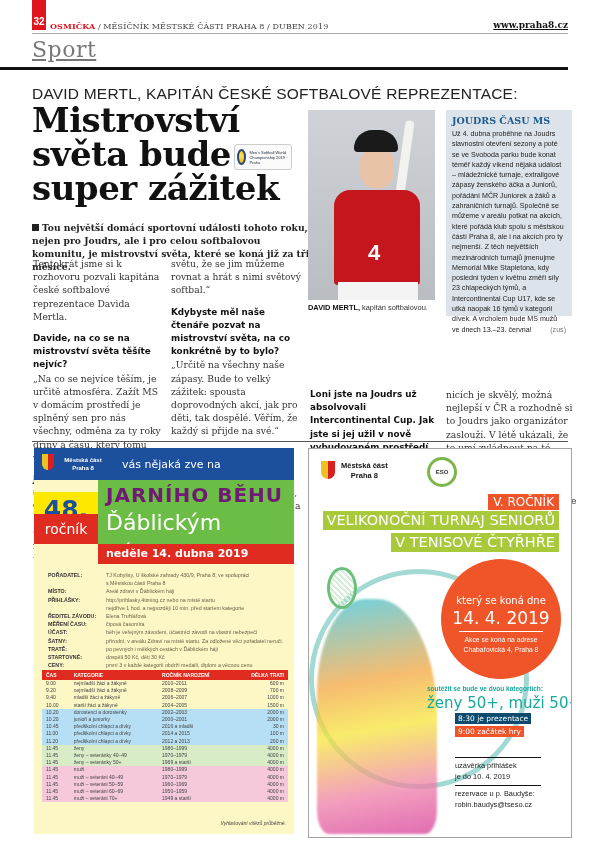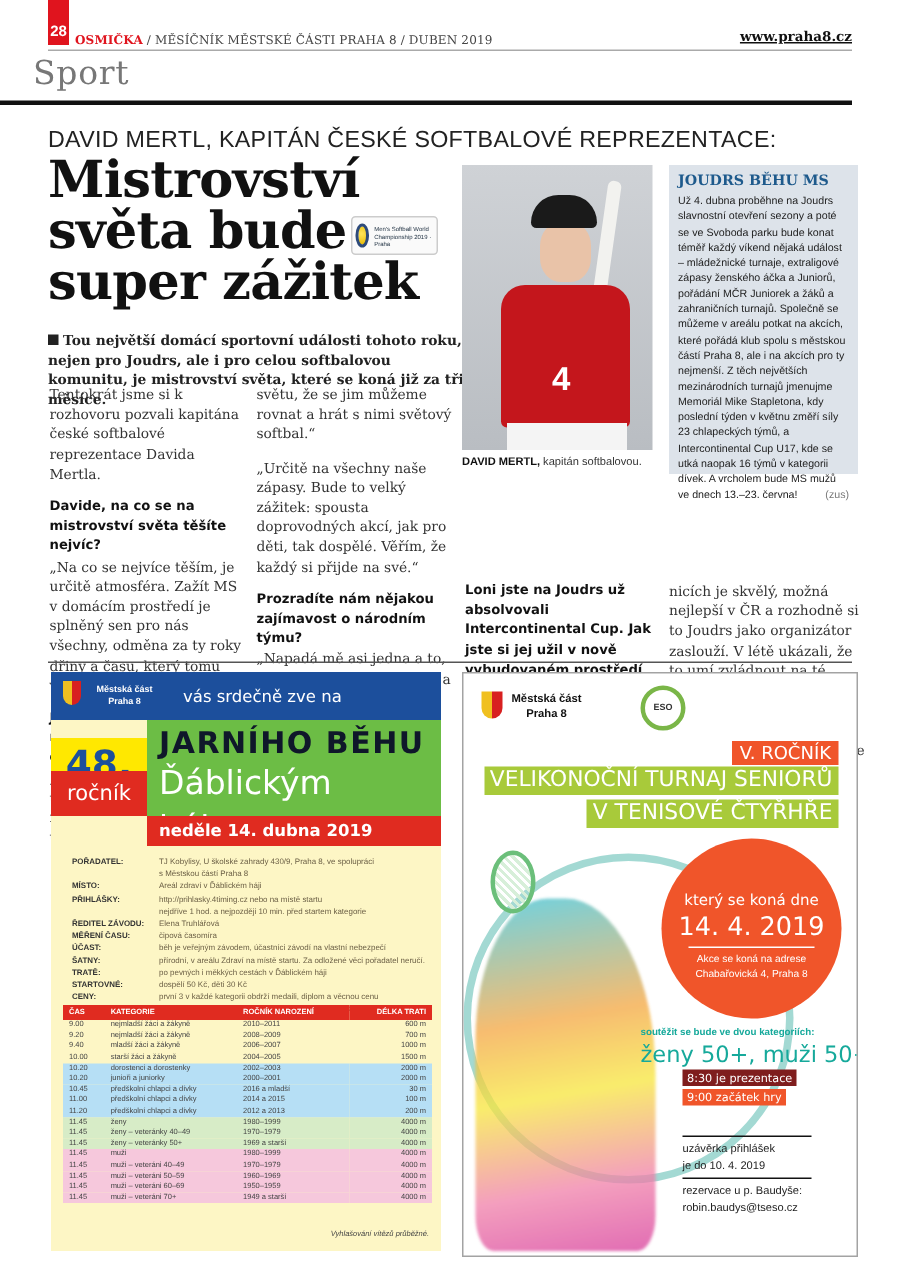--- a/index.html
+++ b/index.html
@@ -5,21 +5,21 @@
   * { box-sizing: border-box; margin: 0; padding: 0; }
   body { width: 600px; height: 849px; background: #fff; font-family: "DejaVu Serif", serif; color: #222; position: relative; overflow: hidden; }
   .abs { position: absolute; }
 
   
   .pg-num { left: 32px; top: 0; width: 14px; height: 30px; background: #e0141e; color: #fff; font: bold 10px "Liberation Sans", sans-serif; display:flex; align-items:flex-end; justify-content:center; padding-bottom:3px; }
   .hdr { left: 50px; top: 21px; font: 8px "DejaVu Serif", serif; color: #444; letter-spacing: .1px; white-space: nowrap; }
   .hdr .brand { color: #e0141e; font-weight: bold; }
   .hdr-url { right: 32px; top: 20px; font: bold 9px "DejaVu Serif", serif; color: #111; text-decoration: underline; }
   .hdr-line { left: 32px; right: 32px; top: 33px; height: 1px; background: #aaa; }
-  .section { left: 22px; top: 37px; font: 22px "DejaVu Serif", serif; color: #777; letter-spacing: .5px; }
+  .section { left: 32px; top: 37px; font: 22px "DejaVu Serif", serif; color: #777; letter-spacing: .5px; text-decoration: underline; }
   .section-rule { left: 0; right: 32px; top: 67px; height: 3px; background: #111; }
 
   
   .kicker { left: 32px; top: 85px; font: 15.5px "Liberation Sans", sans-serif; color: #222; letter-spacing: .2px; white-space: nowrap; }
   .headline { left: 32px; top: 103px; width: 260px; font: bold 34px/34px "DejaVu Serif", serif; color: #111; letter-spacing: -.5px; }
   .badge { left: 234px; top: 144px; width: 58px; height: 26px; border: 1px solid #ccc; border-radius: 3px; background: #fafafa; display:flex; align-items:center; gap:3px; padding: 2px; }
   .badge .ball { width: 16px; height: 16px; border-radius: 50%; background: radial-gradient(circle at 40% 40%, #ffe55c, #e6b800); border: 2px solid #2d4a7a; }
   .badge .btxt { font: 4px/5px "Liberation Sans", sans-serif; color: #234; }
   .lead { left: 32px; top: 221px; width: 280px; font: bold 9.2px/13px "DejaVu Serif", serif; color: #222; }
   .lead .sq { display:inline-block; width:7px; height:7px; background:#222; margin-right:3px; }
@@ -54,21 +54,21 @@
 
   
   .run { left: 34px; top: 448px; width: 260px; height: 386px; background: #fdf6c5; }
   .run .top { left:0; top:0; width:260px; height:32px; background:#1c4f9c; }
   .run .logo { left: 8px; top: 6px; width: 12px; height: 16px; background: linear-gradient(90deg,#f0c020 50%, #d82020 50%); border-radius: 0 0 6px 6px; }
   .run .logotxt { left: 24px; top: 8px; font: bold 6px/8px "Liberation Sans", sans-serif; color:#fff; text-align:center; }
   .run .invite { left: 88px; top: 10px; font: 11px "DejaVu Sans", sans-serif; color:#fff; }
   .run .yel { left:0; top:32px; width:64px; height:34px; background:#ffe800; color:#1c4f9c; font: bold 25px "DejaVu Sans", sans-serif; display:flex; align-items:center; justify-content:center;margin-top:12px; }
   .run .red1 { left:0; top:66px; width:64px; height:30px; background:#e02b20; color:#fff; font: 14px "DejaVu Sans", sans-serif; display:flex; align-items:center; justify-content:center; }
   .run .green { left:64px; top:32px; width:196px; height:64px; background:#6cbd45; padding: 2px 8px; }
-  .run .green .a { font: bold 20px/26px "DejaVu Sans", sans-serif; color:#0f172a; letter-spacing: 1px; }
+  .run .green .a { font: bold 20px/26px "DejaVu Sans", sans-serif; color:#701a75; letter-spacing: 1px; }
   .run .green .b { font: 22px/30px "DejaVu Sans", sans-serif; color:#fff; }
   .run .date { left:64px; top:96px; width:196px; height:20px; background:#e02b20; color:#fff; font: bold 11px/20px "DejaVu Sans", sans-serif; padding-left: 8px; }
   .run .info { left: 14px; top: 123px; width: 240px; }
   .run .info .row { display:flex; font: 5.3px/8.2px "Liberation Sans", sans-serif; color:#6a5e44; }
   .run .info .k { width: 58px; font-weight: bold; color: #333; }
   .run .tbl { left: 8px; top: 222px; width: 246px; border-collapse: collapse; }
   .run .tbl th { background:#e02b20; color:#fff; font: bold 5px "Liberation Sans", sans-serif; text-align:left; padding: 2px 4px; }
   .run .tbl td { font: 5px/7.2px "Liberation Sans", sans-serif; color:#444; padding: 0 4px; }
   .run .tbl .c-yellow td { background: #fdf6c5; }
   .run .tbl .c-blue td { background: #b6dff5; }
@@ -88,29 +88,29 @@
   .ten .ring { left: 0; top: 120px; width: 220px; height: 220px; border: 5px solid #8ccfc8; border-radius: 50%; opacity: .8; }
   .ten .racket { left: 18px; top: 118px; width: 30px; height: 42px; border: 3px solid #6bbf7a; border-radius: 50%; background: repeating-linear-gradient(45deg, #d7efd9 0 2px, transparent 2px 4px); }
   .ten .player { left: 8px; top: 150px; width: 120px; height: 235px; background: linear-gradient(170deg, #3ec3d8 0%, #f4a640 35%, #f7e63b 55%, #f07fa8 80%, #d73c9a 100%); border-radius: 40% 50% 10% 10%; opacity: .75; filter: blur(1px); }
   .ten .circle { left: 132px; top: 110px; width: 120px; height: 120px; border-radius: 50%; background: #f0552a; }
   .ten .circle .c1 { left: 0; width: 120px; top: 36px; text-align:center; color:#fff; font: 10px "DejaVu Sans", sans-serif; }
   .ten .circle .c2 { left: 0; width: 120px; top: 49px; text-align:center; color:#fff; font: 17px "DejaVu Sans", sans-serif; }
   .ten .circle .rule { left: 18px; width: 84px; top: 72px; height: 1px; background:#fff; }
   .ten .circle .c3 { left: 0; width: 120px; top: 76px; text-align:center; color:#fff; font: 6.8px/10px "Liberation Sans", sans-serif; }
   .ten .cats { left: 118px; top: 236px; color: #16a99b; font: bold 6.5px "Liberation Sans", sans-serif; }
   .ten .cats2 { left: 118px; top: 245px; color: #16a99b; font: 15px "DejaVu Sans", sans-serif; white-space: nowrap; }
-  .ten .tag1 { left: 146px; top: 264px; background: #7f1d1d; color:#fff; font: 7.5px "DejaVu Sans", sans-serif; padding: 1px 3px; text-align: right; }
+  .ten .tag1 { left: 146px; top: 264px; background: #0c4a6e; color:#fff; font: 7.5px "DejaVu Sans", sans-serif; padding: 1px 3px; text-align: right; }
   .ten .tag2 { left: 146px; top: 277px; background: #f0552a; color:#fff; font: 7.5px "DejaVu Sans", sans-serif; padding: 1px 3px; }
   .ten .blk { left: 146px; top: 308px; width: 86px; border-top: 1.5px solid #111; padding-top: 2px; font: 7.4px/11px "Liberation Sans", sans-serif; color: #222; }
   .ten .blk2 { left: 146px; top: 336px; width: 86px; border-top: 1.5px solid #111; padding-top: 2px; font: 7.4px/11px "Liberation Sans", sans-serif; color: #222; }
 </style>
 </head>
 <body>
 
-<div class="abs pg-num">28</div>
+<div class="abs pg-num">32</div>
 <div class="abs hdr">
   <span class="brand">OSMIČKA</span><span> / MĚSÍČNÍK MĚSTSKÉ ČÁSTI PRAHA 8 / DUBEN 2019</span>
 </div>
 <div class="abs hdr-url">www.praha8.cz</div>
 <div class="abs hdr-line"></div>
 <div class="abs section">Sport</div>
 <div class="abs section-rule"></div>
 
 <div class="abs kicker">DAVID MERTL, KAPITÁN ČESKÉ SOFTBALOVÉ REPREZENTACE:</div>
 <h1 class="abs headline">Mistrovství světa bude super zážitek</h1>
@@ -122,21 +122,21 @@
   <span class="sq"></span><span>Tou největší domácí sportovní události tohoto roku, nejen pro Joudrs, ale i pro celou softbalovou komunitu, je mistrovství světa, které se koná již za tři měsíce.</span>
 </div>
 
 <div class="abs col col1">
   <p>Tentokrát jsme si k rozhovoru pozvali kapitána české softbalové reprezentace Davida Mertla.</p>
   <p><span class="q">Davide, na co se na mistrovství světa těšíte nejvíc?</span><span>„Na co se nejvíce těším, je určitě atmosféra. Zažít MS v domácím prostředí je splněný sen pro nás všechny, odměna za ty roky dřiny a času, který tomu všichni věnujeme.“</span></p>
   <p><span class="q">Jaké si myslíte, že jsou nejsilnější stránky českého týmu?</span><span>„Naši největší zbraní je asi touha se doma ukázat v tom nejlepším, co v nás je, ukázat</span></p>
 </div>
 <div class="abs col col2">
   <p>světu, že se jim můžeme rovnat a hrát s nimi světový softbal.“</p>
-  <p><span>„Určitě na všechny naše zápasy. Bude to velký zážitek: spousta doprovodných akcí, jak pro děti, tak dospělé. Věřím, že každý si přijde na své.“</span></p>
+  <p><span class="q">Kdybyste měl naše čtenáře pozvat na mistrovství světa, na co konkrétně by to bylo?</span><span>„Určitě na všechny naše zápasy. Bude to velký zážitek: spousta doprovodných akcí, jak pro děti, tak dospělé. Věřím, že každý si přijde na své.“</span></p>
   <p><span class="q">Prozradíte nám nějakou zajímavost o národním týmu?</span><span>„Napadá mě asi jedna a to, že rozdíl mezi nejmladším a nejstarším hráčem v týmu je 22 let!“</span></p>
 </div>
 <div class="abs col col3">
   <p><span class="q">Loni jste na Joudrs už absolvovali Intercontinental Cup. Jak jste si jej užil v nově vybudovaném prostředí Svoboda parku?</span><span>„Turnaj byl skvělá generálka na toto mistrovství světa. Je skvělé vidět, že takhle velkou akci, která je navíc poprvé na evropském kontinentu, můžeme pořádat právě v Praze a Havlíčkově Brodě. Areál Joudrs v Boh-</span></p>
 </div>
 <div class="abs col col4">
   <p>nicích je skvělý, možná nejlepší v ČR a rozhodně si to Joudrs jako organizátor zaslouží. V létě ukázali, že to umí zvládnout na té nejvyšší úrovni, a divák navíc mohl cítit, že když něco děláte s chutí a nadšením, výsledek nemůže být jiný než perfektní!“</p>
   <div class="author">ZUZANA STRONEROVÁ</div>
 </div>
 
@@ -146,34 +146,34 @@
   <div class="abs num">4</div>
   <div class="abs face"></div>
   <div class="abs cap"></div>
   <div class="abs pants"></div>
 </div>
 <div class="abs photo-cap">
   <b>DAVID MERTL,</b><span> kapitán softbalovou.</span>
 </div>
 
 <div class="abs sidebox">
-  <h4>JOUDRS BĚHU MS</h4>
+  <h4>JOUDRS ČASU MS</h4>
   <div class="t">
     <span>Už 4. dubna proběhne na Joudrs slavnostní otevření sezony a poté se ve Svoboda parku bude konat téměř každý víkend nějaká událost – mládežnické turnaje, extraligové zápasy ženského áčka a Juniorů, pořádání MČR Juniorek a žáků a zahraničních turnajů. Společně se můžeme v areálu potkat na akcích, které pořádá klub spolu s městskou částí Praha 8, ale i na akcích pro ty nejmenší. Z těch největších mezinárodních turnajů jmenujme Memoriál Mike Stapletona, kdy poslední týden v květnu změří síly 23 chlapeckých týmů, a Intercontinental Cup U17, kde se utká naopak 16 týmů v kategorii dívek. A vrcholem bude MS mužů ve dnech 13.–23. června!</span>
     <span class="zus">(zus)</span>
   </div>
 </div>
 
 <div class="abs mid-rule"></div>
 
 <div class="abs run">
   <div class="abs top"></div>
   <div class="abs logo"></div>
   <div class="abs logotxt" style="width:50px;">Městská část Praha 8</div>
-  <div class="abs invite">vás srdečně zve na</div>
+  <div class="abs invite">vás nějaká zve na</div>
   <div class="abs yel">48.</div>
   <div class="abs red1">ročník</div>
   <div class="abs green">
     <div class="a">JARNÍHO BĚHU</div>
     <div class="b">Ďáblickým hájem</div>
   </div>
   <div class="abs date">neděle 14. dubna 2019</div>
 
   <div class="abs info">
     <div class="row">

